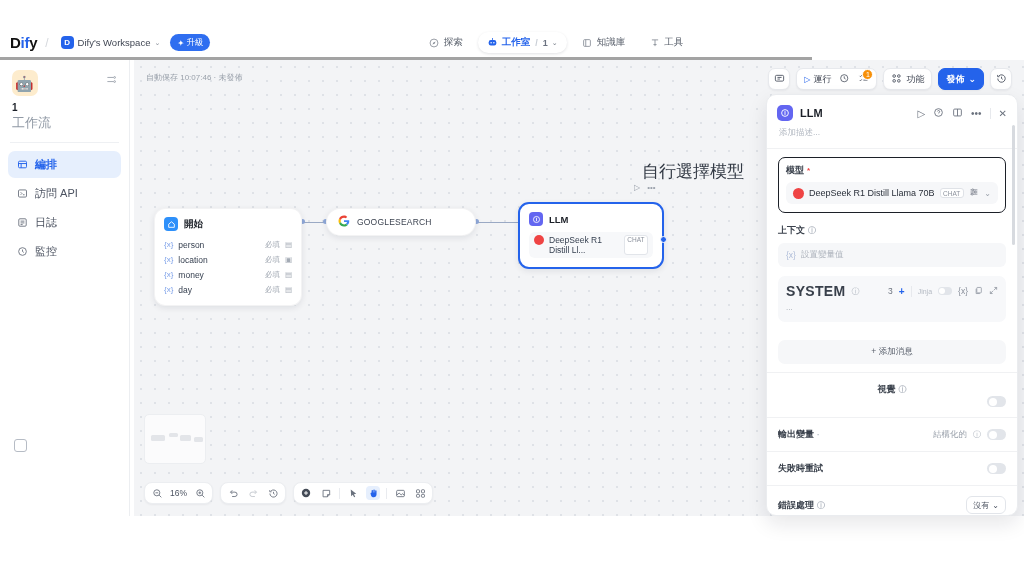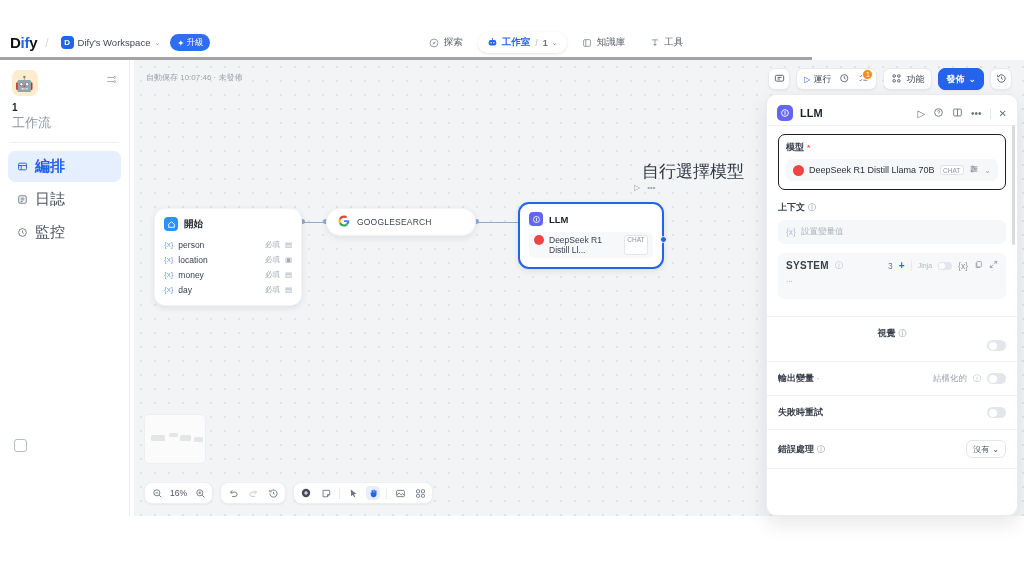--- a/index.html
+++ b/index.html
@@ -56,21 +56,21 @@
   .app-icon {
     width:26px; height:26px; border-radius:7px; background:#fdeccd;
     display:flex; align-items:center; justify-content:center; font-size:15px; line-height:1;
   }
   .collapse-ic { color:#9aa1ab; font-size:10px; padding-top:4px; }
   .app-name { font-size:10px; font-weight:600; color:#1c2028; margin:6px 0 1px 4px; }
   .app-type { font-size:13px; color:#9099a5; margin-left:4px; }
   .side-div { height:1px; background:#eef0f3; margin:10px 2px 8px; }
   .side-item {
     display:flex; align-items:center; gap:7px; padding:6px 8px; border-radius:7px;
-    font-size:15px; color:#4b5260; margin-bottom:2px;
+    font-size:11px; color:#4b5260; margin-bottom:2px;
   }
   .side-item.active { background:#e6effd; color:#2463eb; font-weight:600; }
   .side-item .sic { width:12px; height:12px; display:inline-flex; align-items:center; justify-content:center; }
   .bottom-sq {
     position:absolute; left:14px; bottom:64px; width:13px; height:13px;
     border:1.3px solid #b6bcc5; border-radius:3px;
   }
 
   
   .canvas {
@@ -194,21 +194,21 @@
   .m-chat { font-size:6.5px; color:#8b919c; border:1px solid #dfe2e7; border-radius:3px; padding:.5px 2.5px; background:#fff; }
   .m-slider { font-size:9px; color:#767d89; }
   .m-caret { margin-left:auto; font-size:8px; color:#9aa1ab; }
   .ctx-field {
     background:#f6f7f9; border-radius:6px; padding:6px 8px; margin-top:6px;
     font-size:8.5px; color:#aeb4bd; display:flex; align-items:center; gap:5px;
   }
   .ctx-x { color:#aebcd8; }
   .prompt-box { background:#f7f8fa; border-radius:7px; margin-top:9px; padding:7px 8px; min-height:46px; }
   .pb-head { display:flex; align-items:center; gap:6px; }
-  .pb-role { font-size:10px; font-weight:700; color:#39404b; letter-spacing:.3px; }
+  .pb-role { font-size:14px; font-weight:700; color:#39404b; letter-spacing:.3px; }
   .pb-right { margin-left:auto; display:flex; align-items:center; gap:6px; font-size:8.5px; color:#8b919c; }
   .pb-count { font-size:8.5px; color:#6b727e; }
   .pb-plus { color:#2463eb; font-size:10px; font-weight:700; }
   .pb-jinja { font-size:7px; color:#b4bac3; }
   .mini-toggle { width:14px; height:8px; border-radius:5px; background:#e2e5ea; display:inline-block; position:relative; }
   .mini-toggle::after { content:""; position:absolute; left:1px; top:1px; width:6px; height:6px; border-radius:50%; background:#fff; }
   .pb-body { font-size:8px; color:#9aa1ab; margin-top:4px; }
   .add-msg {
     margin:9px 11px 0; background:#f6f7f9; border-radius:7px; padding:6px;
     text-align:center; font-size:8.5px; color:#5a616d;
@@ -313,20 +313,29 @@
         <svg width="11" height="11" viewBox="0 0 16 16" fill="none" stroke="#2463eb" stroke-width="1.4">
             <rect x="2.2" y="3.2" width="11.6" height="9.6" rx="1.6"></rect>
             <path d="M2.2 6.6h11.6M6 6.6v6.2"></path>
           </svg>
       </span>
       <span>編排</span>
     </div>
     <div class="side-item">
       <span class="sic">
         <svg width="11" height="11" viewBox="0 0 16 16" fill="none" stroke="#6b727e" stroke-width="1.3">
+            <rect x="2.2" y="2.8" width="11.6" height="10.4" rx="1.6"></rect>
+            <path d="M5.4 6.2 7.2 8l-1.8 1.8M8.6 9.8h2.4"></path>
+          </svg>
+      </span>
+      <span>訪問 API</span>
+    </div>
+    <div class="side-item">
+      <span class="sic">
+        <svg width="11" height="11" viewBox="0 0 16 16" fill="none" stroke="#6b727e" stroke-width="1.3">
             <rect x="2.6" y="2.6" width="10.8" height="10.8" rx="1.6"></rect>
             <path d="M5.2 6h5.6M5.2 8.6h5.6M5.2 11h3"></path>
           </svg>
       </span>
       <span>日誌</span>
     </div>
     <div class="side-item">
       <span class="sic">
         <svg width="11" height="11" viewBox="0 0 16 16" fill="none" stroke="#6b727e" stroke-width="1.3">
             <circle cx="8" cy="8" r="5.6"></circle>
@@ -582,20 +591,21 @@
           <svg width="11" height="11" viewBox="0 0 16 16" fill="none" stroke="#6b727e" stroke-width="1.3">
               <rect x="2.4" y="3" width="11.2" height="10" rx="1.5"></rect>
               <path d="M8 3v10"></path>
             </svg>
         </span>
         <span>•••</span>
         <span class="p-vsep"></span>
         <span>✕</span>
       </span>
     </div>
+    <div class="p-desc">添加描述...</div>
     <div class="p-div"></div>
 
     <div style="padding:8px 5px 2px;">
       <div class="model-box">
         <div class="sec-label">
           <span>模型</span>
           <span class="req-star">*</span>
         </div>
         <div class="model-select">
           <span class="m-dot"></span>
@@ -645,20 +655,21 @@
               <svg width="9" height="9" viewBox="0 0 16 16" fill="none" stroke="#8b919c" stroke-width="1.4">
                   <path d="M9.6 2.6h4v4M13.6 2.6 8.8 7.4M6.4 13.4h-4v-4M2.4 13.4l4.8-4.8"></path>
                 </svg>
             </span>
           </span>
         </div>
         <div class="pb-body">...</div>
       </div>
     </div>
 
+    <div class="add-msg">+ 添加消息</div>
 
     <div class="row" style="margin-top:8px;flex-direction:column;">
       <span class="row-label">
         <span>視覺</span>
         <span class="qm">ⓘ</span>
       </span>
       <span class="row-right">
         <span class="toggle"></span>
       </span>
     </div>

